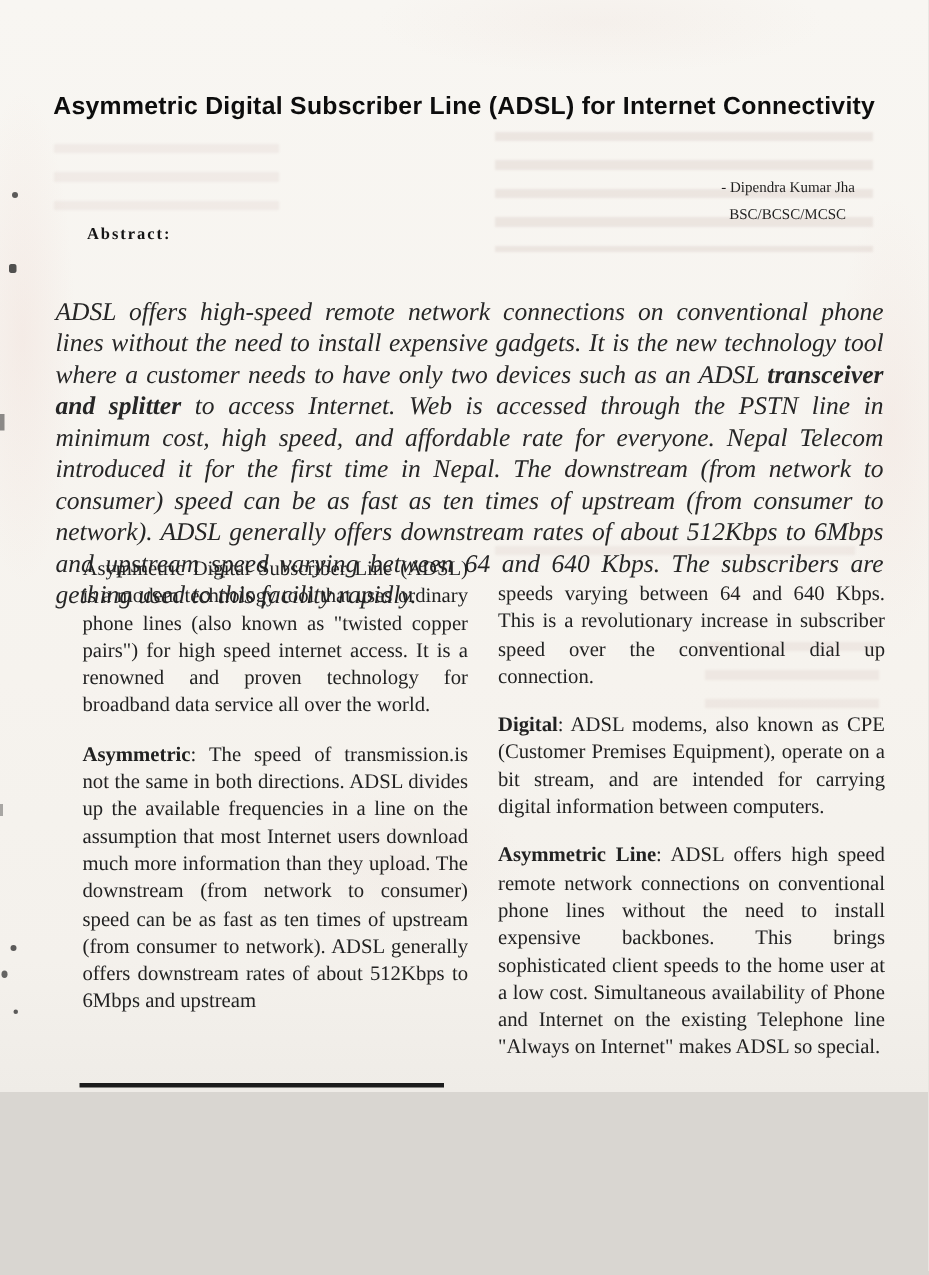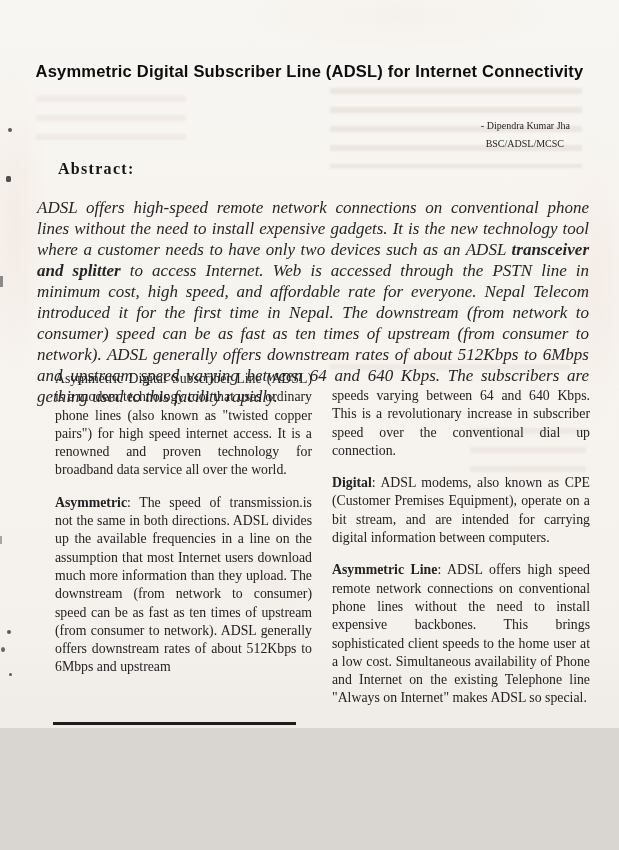--- a/index.html
+++ b/index.html
@@ -46,22 +46,22 @@
     font-family:"Liberation Sans", sans-serif;
     font-weight:700;font-size:16.5px;line-height:37px;
     color:#0d0d0d;letter-spacing:.2px;
   }
   .author{
     position:absolute;left:200px;top:117px;width:370px;
     text-align:right;font-size:10px;line-height:17.5px;color:#1f1f1f;
   }
   .author .cred{padding-right:6px;}
   .abs-head{
-    position:absolute;left:58px;top:160px;
-    font-weight:700;font-size:16px;letter-spacing:1.3px;color:#151515;
+    position:absolute;left:58px;top:150px;
+    font-weight:700;font-size:11px;letter-spacing:1.3px;color:#151515;
   }
   .abstract{
     position:absolute;left:37px;top:180px;width:552px;
     font-style:italic;font-size:17px;line-height:21px;
     text-align:justify;color:#262626;
   }
   .abstract b{font-weight:700;}
 
   .col{position:absolute;top:370px;font-size:13.8px;line-height:18.3px;color:#222;}
   .col p{margin:0;text-align:justify;}
@@ -101,21 +101,21 @@
   <div class="speck s3"></div>
   <div class="speck s4"></div>
   <div class="speck s5"></div>
   <div class="speck s6"></div>
   <div class="speck s7"></div>
 
   <h1 class="title">Asymmetric Digital Subscriber Line (ADSL) for Internet Connectivity</h1>
 
   <div class="author">
     <div>- Dipendra Kumar Jha</div>
-    <div class="cred">BSC/ADSL/MCSC</div>
+    <div class="cred">BSC/BCSC/MCSC</div>
   </div>
 
   <div class="abs-head">Abstract:</div>
   <p class="abstract"><span>ADSL offers high-speed remote network connections on conventional phone lines without the need to install expensive gadgets. It is the new technology tool where a customer needs to have only two devices such as an ADSL </span><b>transceiver and splitter</b><span> to access Internet. Web is accessed through the PSTN line in minimum cost, high speed, and affordable rate for everyone. Nepal Telecom introduced it for the first time in Nepal. The downstream (from network to consumer) speed can be as fast as ten times of upstream (from consumer to network). ADSL generally offers downstream rates of about 512Kbps to 6Mbps and upstream speed varying between 64 and 640 Kbps. The subscribers are gething used to this facility rapidly.</span></p>
 
   <div class="col col-left">
     <p>Asymmetric Digital Subscriber Line (ADSL) is a modem technology tool that uses ordinary phone lines (also known as "twisted copper pairs") for high speed internet access. It is a renowned and proven technology for broadband data service all over the world.</p>
     <p><b>Asymmetric</b><span>: The speed of transmission.is not the same in both directions. ADSL divides up the available frequencies in a line on the assumption that most Internet users download much more information than they upload. The downstream (from network to consumer) speed can be as fast as ten times of upstream (from consumer to network). ADSL generally offers downstream rates of about 512Kbps to 6Mbps and upstream</span></p>
   </div>
 

